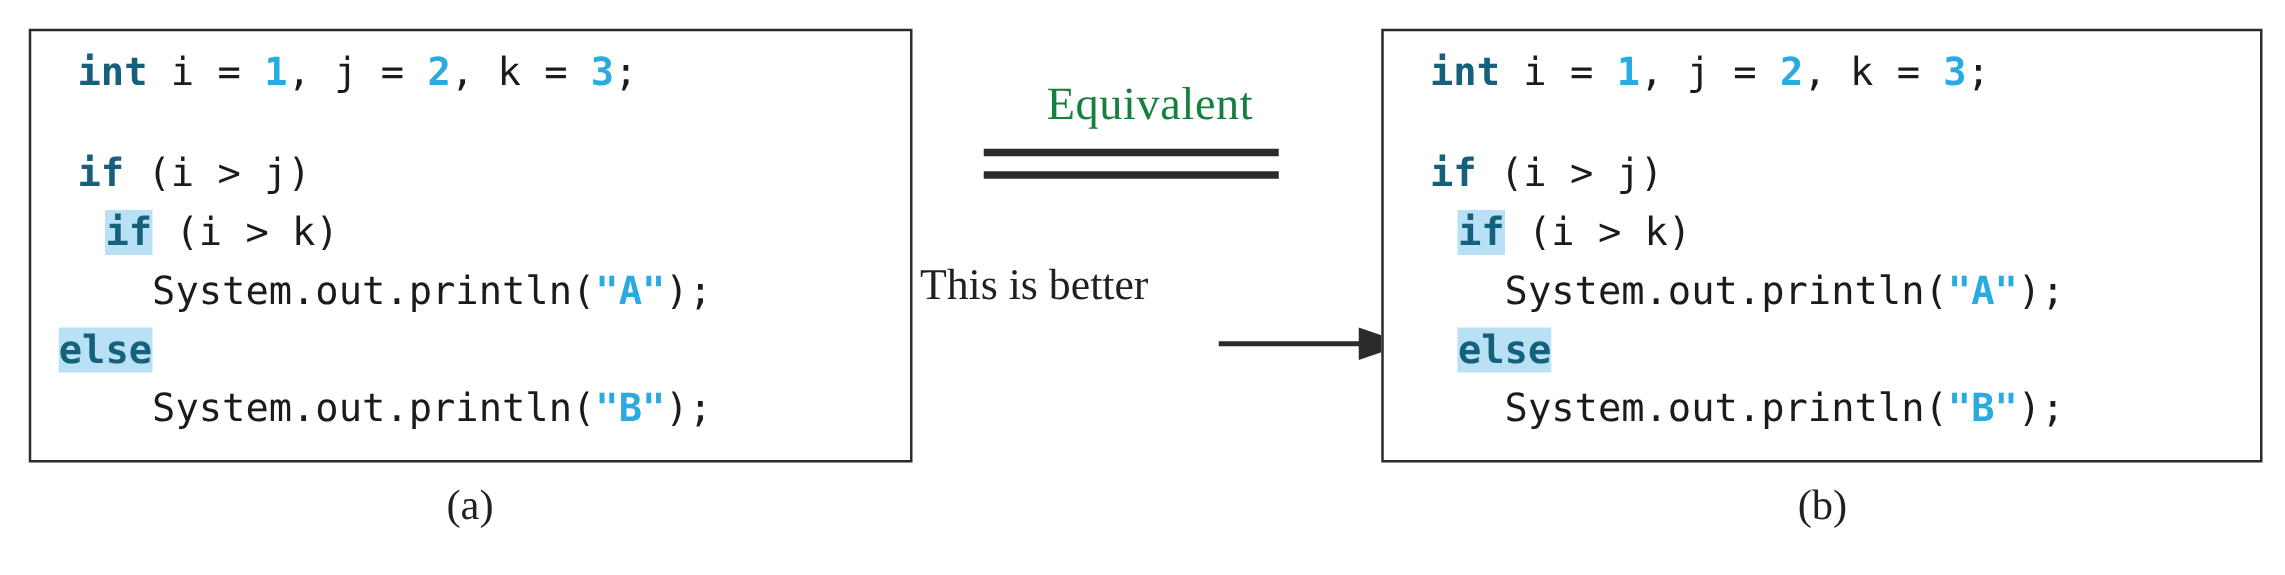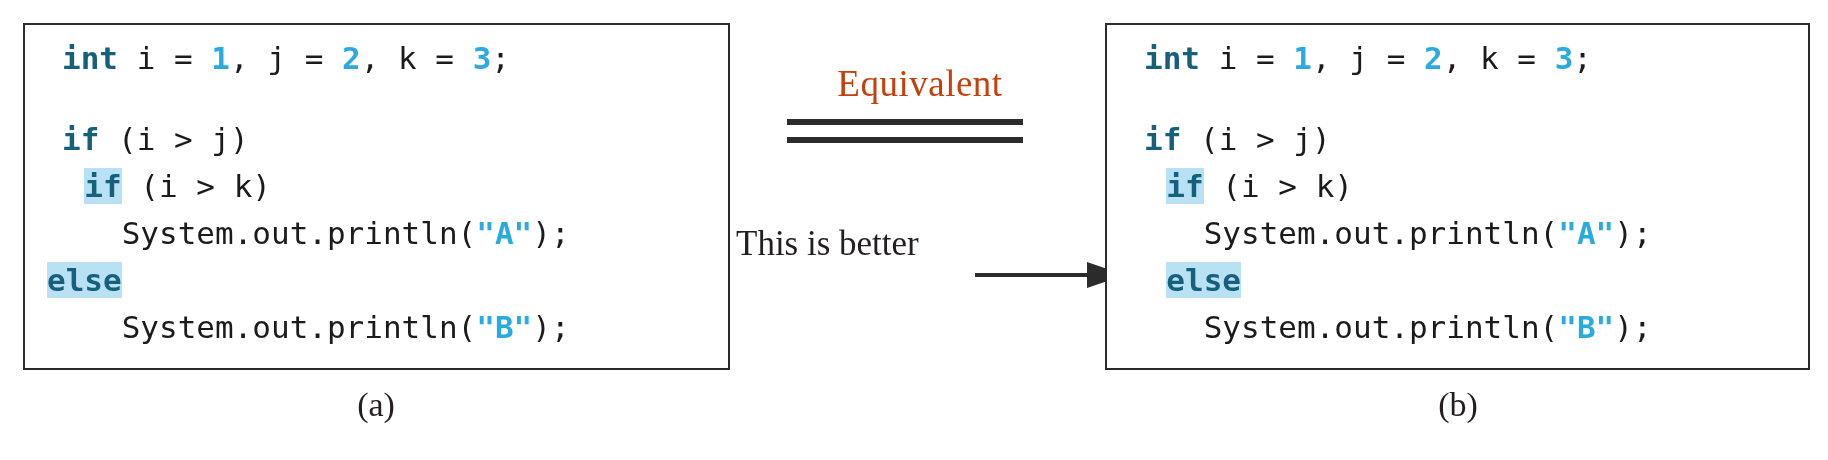--- a/index.html
+++ b/index.html
@@ -50,21 +50,21 @@
 
   
   #equivalent-label {
     position: absolute;
     left: 736px;
     top: 62px;
     width: 368px;
     text-align: center;
     font-family: "Liberation Serif", serif;
     font-size: 37px;
-    color: #c2410c;
+    color: #15803d;
     letter-spacing: 0.5px;
   }
   .equals-rule {
     position: absolute;
     left: 787px;
     width: 236px;
     height: 6px;
     background: #2b2b2b;
   }
   #equals-rule-top    { top: 119px; }
@@ -73,21 +73,20 @@
   #annotation-note {
     position: absolute;
     left: 736px;
     top: 206px;
     width: 228px;
     text-align: left;
     font-family: "Liberation Serif", serif;
     font-size: 35px;
     line-height: 43px;
     color: #231f20;
-    margin-top: 16px;
   }
   .note-line { display: block; white-space: nowrap; }
 
   
   #pointer-arrow {
     position: absolute;
     left: 975px;
     top: 262px;
     width: 150px;
     height: 26px;

